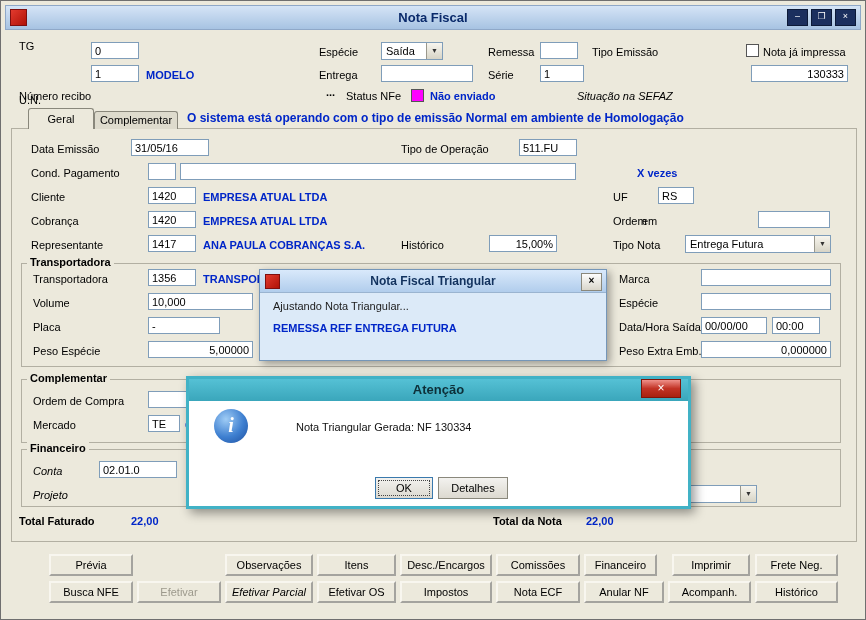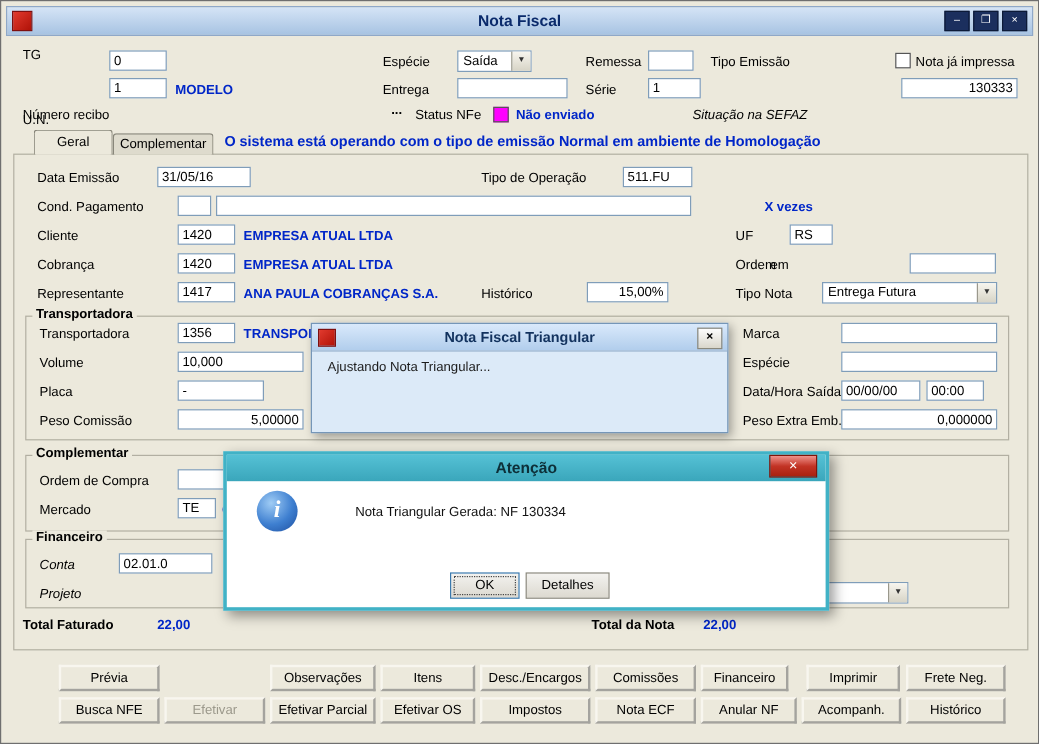--- a/index.html
+++ b/index.html
@@ -138,21 +138,21 @@
   <input class="inp" style="left: 700px; top: 268px; width: 130px; z-index: 2;" value="">
   <span class="lbl" style="left:32px;top:296px;z-index:2;">Volume</span>
   <input class="inp" style="left: 147px; top: 292px; width: 105px; z-index: 2;" value="10,000">
   <span class="lbl" style="left:618px;top:296px;z-index:2;">Espécie</span>
   <input class="inp" style="left: 700px; top: 292px; width: 130px; z-index: 2;" value="">
   <span class="lbl" style="left:32px;top:320px;z-index:2;">Placa</span>
   <input class="inp" style="left: 147px; top: 316px; width: 72px; z-index: 2;" value="-">
   <span class="lbl" style="left:618px;top:320px;z-index:2;">Data/Hora Saída</span>
   <input class="inp" style="left: 700px; top: 316px; width: 66px; z-index: 2;" value="00/00/00">
   <input class="inp" style="left: 771px; top: 316px; width: 48px; z-index: 2;" value="00:00">
-  <span class="lbl" style="left:32px;top:344px;z-index:2;">Peso Comissão</span>
+  <span class="lbl" style="left:32px;top:344px;z-index:2;">Peso Espécie</span>
   <input class="inp right" style="left: 147px; top: 340px; width: 105px; z-index: 2;" value="5,00000">
   <span class="lbl" style="left:618px;top:344px;z-index:2;">Peso Extra Emb.</span>
   <input class="inp right" style="left: 700px; top: 340px; width: 130px; z-index: 2; padding-left: 48px;" value="0,000000">
 
   <div class="grp" style="left:20px;top:378px;width:818px;height:62px;z-index:1;"></div>
   <span class="grplbl" style="left:26px;top:371px;">Complementar</span>
   <span class="lbl" style="left:32px;top:394px;z-index:2;">Ordem de Compra</span>
   <input class="inp" style="left: 147px; top: 390px; width: 120px; z-index: 2;" value="">
   <span class="lbl" style="left:32px;top:418px;z-index:2;">Mercado</span>
   <input class="inp" style="left: 147px; top: 414px; width: 32px; z-index: 2;" value="TE">
@@ -176,35 +176,36 @@
   <div class="btn" style="left:224px;top:553px;width:88px;">Observações</div>
   <div class="btn" style="left:316px;top:553px;width:79px;">Itens</div>
   <div class="btn" style="left:399px;top:553px;width:92px;">Desc./Encargos</div>
   <div class="btn" style="left:495px;top:553px;width:84px;">Comissões</div>
   <div class="btn" style="left:583px;top:553px;width:73px;">Financeiro</div>
   <div class="btn" style="left:671px;top:553px;width:78px;">Imprimir</div>
   <div class="btn" style="left:754px;top:553px;width:83px;">Frete Neg.</div>
 
   <div class="btn" style="left:48px;top:580px;width:84px;">Busca NFE</div>
   <div class="btn disabled" style="left:136px;top:580px;width:84px;">Efetivar</div>
-  <div class="btn" style="left:224px;top:580px;width:88px;">Efetivar Parcial</div>
+  <div class="btn" style="left:224px;top:580px;width:88px;font-style:italic;">Efetivar Parcial</div>
   <div class="btn" style="left:316px;top:580px;width:79px;">Efetivar OS</div>
   <div class="btn" style="left:399px;top:580px;width:92px;text-align:center;">Impostos</div>
   <div class="btn" style="left:495px;top:580px;width:84px;">Nota ECF</div>
   <div class="btn" style="left:583px;top:580px;width:80px;">Anular NF</div>
   <div class="btn" style="left:667px;top:580px;width:83px;">Acompanh.</div>
   <div class="btn" style="left:754px;top:580px;width:83px;">Histórico</div>
 
   <div id="dlg1">
     <div class="dtitle">
       <span class="dico"></span>
       <span class="dtext">Nota Fiscal Triangular</span>
       <span class="dx">×</span>
     </div>
     <span style="position:absolute;left:13px;top:30px;color:#1c1c1c;white-space:nowrap;">Ajustando Nota Triangular...</span>
+    <span style="position:absolute;left:13px;top:52px;color:#0026c8;font-weight:bold;white-space:nowrap;">REMESSA REF ENTREGA FUTURA</span>
   </div>
 
   <div id="dlg2">
     <div class="d2title">
       <span class="d2text">Atenção</span>
     </div>
     <span class="d2x">×</span>
     <span class="info">i</span>
     <span class="msg">Nota Triangular Gerada: NF 130334</span>
     <div class="d2btn" id="okbtn">OK</div>

